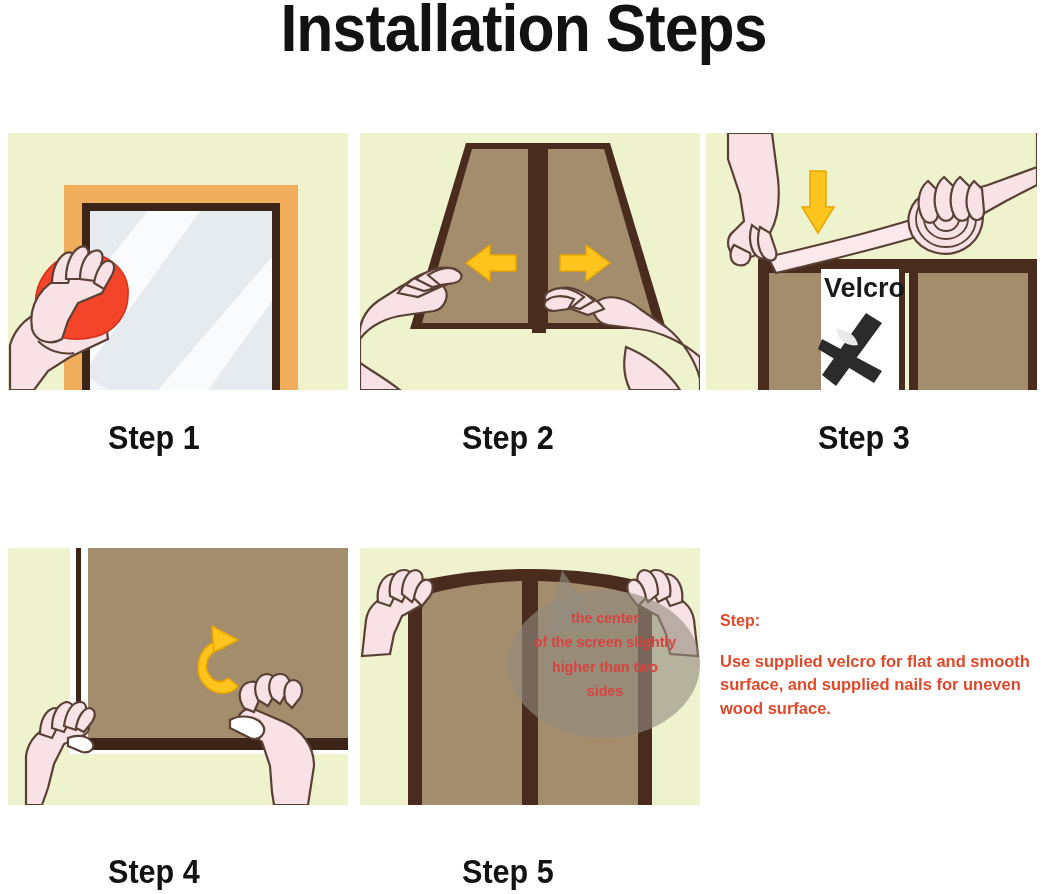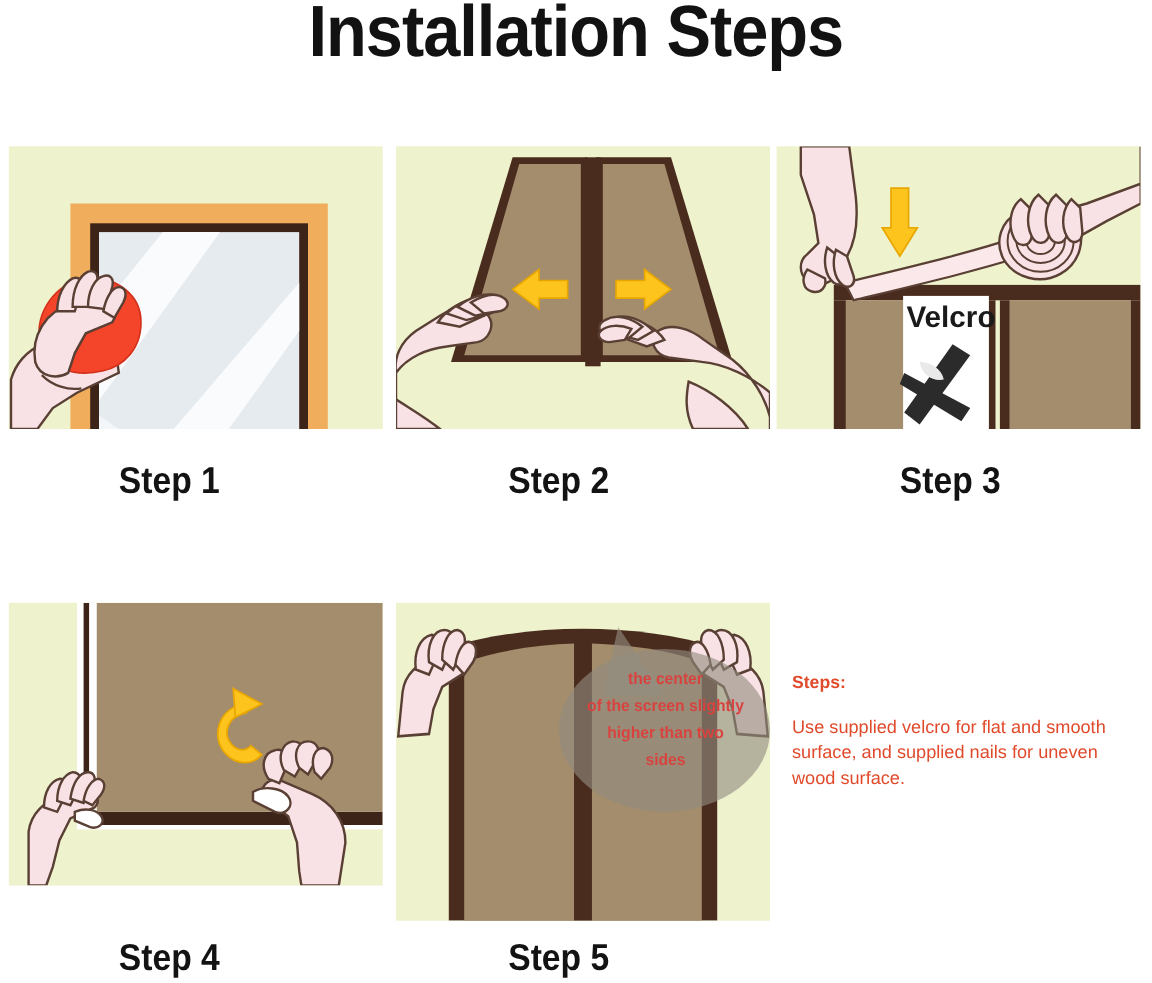--- a/index.html
+++ b/index.html
@@ -29,21 +29,21 @@
   
   .panel{
     position:absolute;
     background:#eef2cd;
     overflow:hidden;
   }
   .p1{left:8px;  top:133px; width:340px; height:257px;}
   .p2{left:360px;top:133px; width:340px; height:257px;}
   .p3{left:706px;top:133px; width:331px; height:257px;}
   .p4{left:8px;  top:548px; width:340px; height:257px;}
-  .p5{left:360px;top:548px; width:340px; height:289px;}
+  .p5{left:360px;top:548px; width:340px; height:257px;}
 
   .steplabel{
     position:absolute;
     font-family:"Liberation Sans", sans-serif;
     font-weight:bold;
     font-size:34px;
     color:#131313;
     transform:scaleX(0.9);
     transform-origin:left top;
     white-space:nowrap;
@@ -56,21 +56,21 @@
 
   
   .note{
     position:absolute;left:720px;top:612px;width:310px;
   }
   .note-head{
     font-weight:bold;font-size:16px;color:#e04a2b;
     margin:0 0 20px 0;
   }
   .note-body{
-    font-weight:normal;font-size:16.5px;color:#e04a2b;
+    font-weight:bold;font-size:16.5px;color:#e04a2b;
     line-height:1.42;margin:0;
   }
   .arrow{fill:#fcc41c;stroke:#e8a600;stroke-width:1.5;}
 
   .art{position:absolute;left:0;top:0;width:100%;height:100%;display:block;}
   .velcro-text{
     position:absolute;
     font-family:"Liberation Sans", sans-serif;
     font-size:27px;color:#1a1a1a;font-weight:bold;
     white-space:nowrap;
@@ -316,17 +316,17 @@
     <div class="bubble-text">
       <div>the center</div>
       <div>of the screen slightly</div>
       <div>higher than two</div>
       <div>sides</div>
     </div>
   </div>
   <div class="steplabel s5">Step 5</div>
 
   <div class="note">
-    <p class="note-head">Steps:</p>
+    <p class="note-head">Step:</p>
     <p class="note-body">Use supplied velcro for flat and smooth surface, and supplied nails for uneven wood surface.</p>
   </div>
 
 </div>
 
 </body></html>

